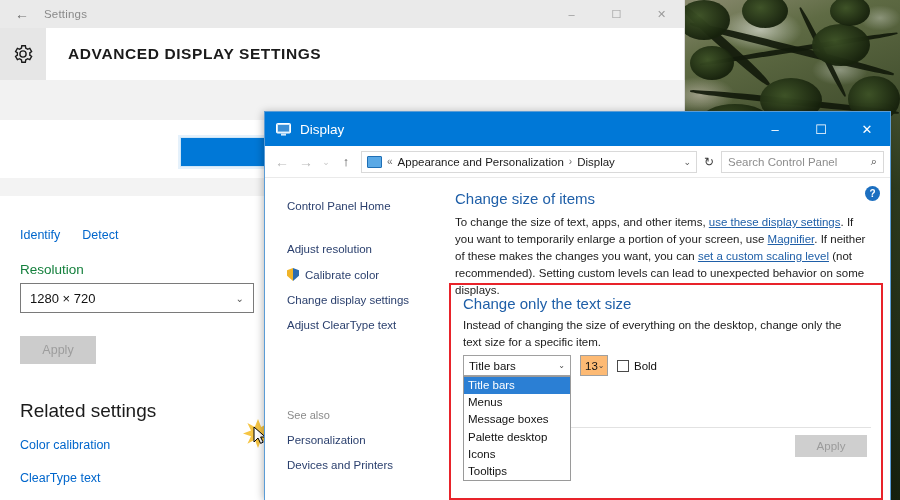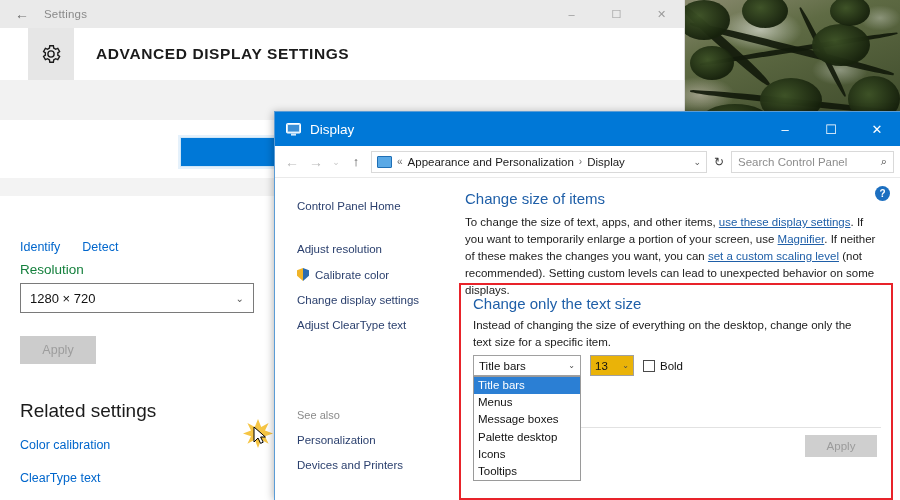--- a/index.html
+++ b/index.html
@@ -63,21 +63,21 @@
     position: absolute; right: 0; top: 0;
     display: flex; height: 28px;
   }
   .settings-winbtns div {
     width: 45px; height: 28px;
     display: flex; align-items: center; justify-content: center;
     color: #9b9b9b; font-size: 11px;
   }
   .settings-header {
     height: 52px; background: #ffffff;
-    display: flex; align-items: center; margin-left: 28px;
+    display: flex; align-items: center;
   }
   .hamb-gear {
     width: 46px; height: 52px; background: #e6e6e6;
     display: flex; align-items: center; justify-content: center;
   }
   .settings-h1 {
     margin-left: 22px;
     font-size: 15.5px; font-weight: 600; color: #1b1b1b;
     letter-spacing: .6px;
   }
@@ -94,21 +94,21 @@
     background: #0078d7;
     box-shadow: 0 0 0 1px #cfe6f7, 0 0 0 3px rgba(0,120,215,.10);
   }
   .settings-strip {
     position: absolute; left: 0; top: 98px; width: 684px; height: 18px;
     background: #f3f3f3;
   }
 
   .link-row {
     position: absolute; left: 20px; top: 148px;
-    display: flex; gap: 22px; margin-top: 12px;
+    display: flex; gap: 22px;
   }
   .blue-link {
     color: #0066cc; font-size: 12.5px; cursor: pointer;
   }
 
   .res-label {
     position: absolute; left: 20px; top: 182px;
     font-size: 13.5px; color: #15803d;
   }
   .res-combo {
@@ -134,21 +134,21 @@
 
   
   .spark {
     position: absolute; left: 243px; top: 419px; width: 30px; height: 30px;
     pointer-events: none;
   }
   .spark svg { display: block; }
 
   
   .cp-win {
-    position: absolute; left: 275px; top: 112px;
+    position: absolute; left: 265px; top: 112px;
     width: 625px; height: 388px;
     background: #ffffff;
     box-shadow: 0 0 0 1px #5a9cd6, -2px 0 8px rgba(0,0,0,.28);
   }
   .cp-titlebar {
     height: 34px; background: #0078d7;
     display: flex; align-items: center; position: relative;
   }
   .cp-icon {
     margin-left: 10px; width: 16px; height: 16px;
@@ -237,22 +237,22 @@
     display: flex; align-items: center; gap: 9px;
   }
   .item-combo {
     width: 108px; height: 21px;
     border: 1px solid #a0a0a0; background: #fff;
     display: flex; align-items: center; justify-content: space-between;
     padding: 0 5px; font-size: 11.5px; color: #111;
   }
   .item-combo .chev, .size-combo .chev { font-size: 8px; color: #4a4a4a; }
   .size-combo {
-    width: 44px; height: 21px;
-    border: 1px solid #a0a0a0; background: #eab308;
+    width: 28px; height: 21px;
+    border: 1px solid #a0a0a0; background: #fdba74;
     display: flex; align-items: center; justify-content: space-between;
     padding: 0 4px; font-size: 11.5px; color: #111;
   }
   .bold-chk { display: flex; align-items: center; gap: 5px; font-size: 11.5px; color: #111; }
   .chkbox { width: 12px; height: 12px; border: 1px solid #4a4a4a; background: #fff; }
 
   .dropdown {
     position: absolute; left: 12px; top: 91px;
     width: 108px;
     border: 1px solid #9a9a9a; background: #fff;

